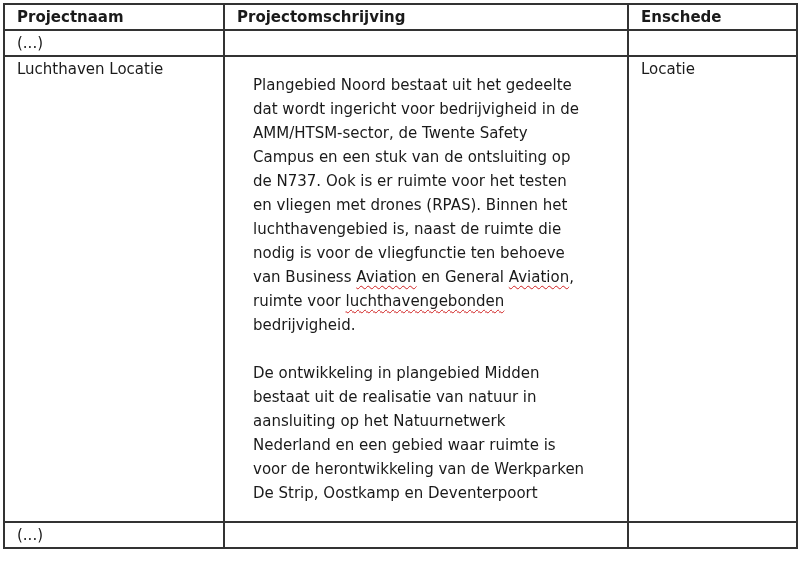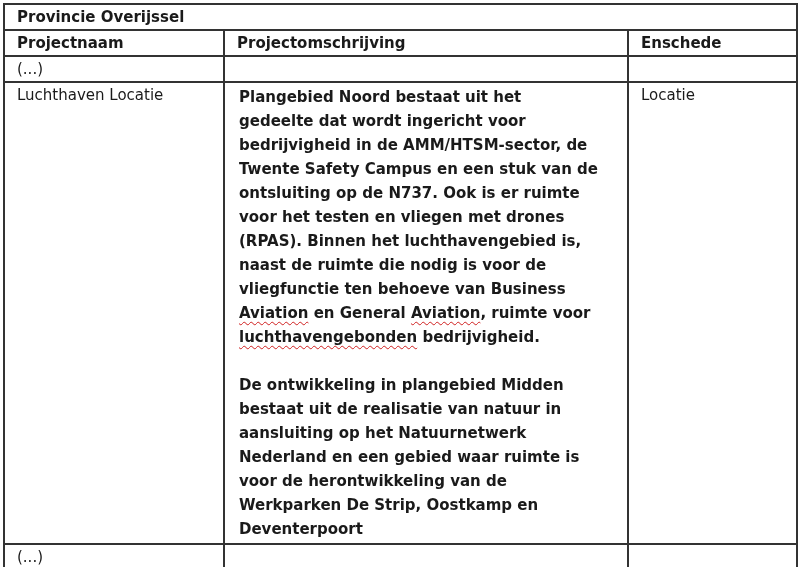--- a/index.html
+++ b/index.html
@@ -6,37 +6,34 @@
   body { width: 800px; height: 567px; position: relative; overflow: hidden;
          font-family: "DejaVu Sans", sans-serif; color: #1a1a1a; }
   table.doc { position: absolute; left: 3px; top: 3px; width: 793px;
               border-collapse: collapse; table-layout: fixed; }
   table.doc td { border: 2px solid #333; padding: 0 0 0 12px; vertical-align: top;
                  font-size: 15px; line-height: 24px; }
   .title-row td { height: 22px; font-weight: bold; line-height: 22px; }
   .head-row td { height: 21px; font-weight: bold; line-height: 21px; border-radius: 7px; }
   .ell-row td { height: 21px; line-height: 21px; font-size: 13px; }
   .main-row td { padding-top: 3px; padding-bottom: 0; }
-  .desc p { margin: 2px; padding-right: 25px; font-weight: bold; }
+  .desc p { margin: 16px; padding-right: 25px; }
   .desc p + p { margin-top: 24px; }
   .sq { text-decoration: underline wavy #d02020; text-decoration-thickness: 1px; text-underline-offset: 3px; }
 </style>
 </head>
 <body>
 
 <table class="doc">
   <colgroup>
     <col style="width:220px">
     <col style="width:404px">
     <col style="width:169px">
   </colgroup>
   <tbody>
-      <tr class="title-row">
-    <td colspan="3">Provincie Overijssel</td>
-  </tr>
   <tr class="head-row">
     <td>Projectnaam</td>
     <td>Projectomschrijving</td>
     <td>Enschede</td>
   </tr>
   <tr class="ell-row">
     <td>(...)</td>
     <td></td>
     <td></td>
   </tr>

